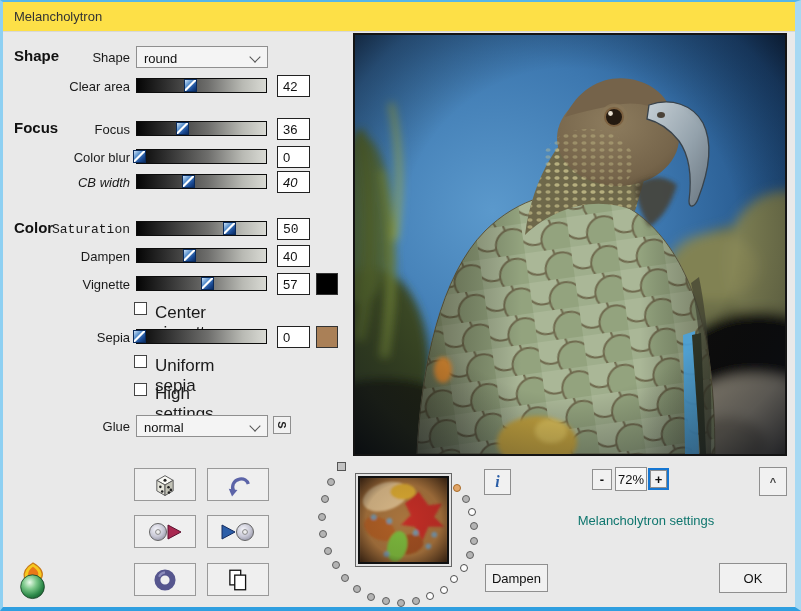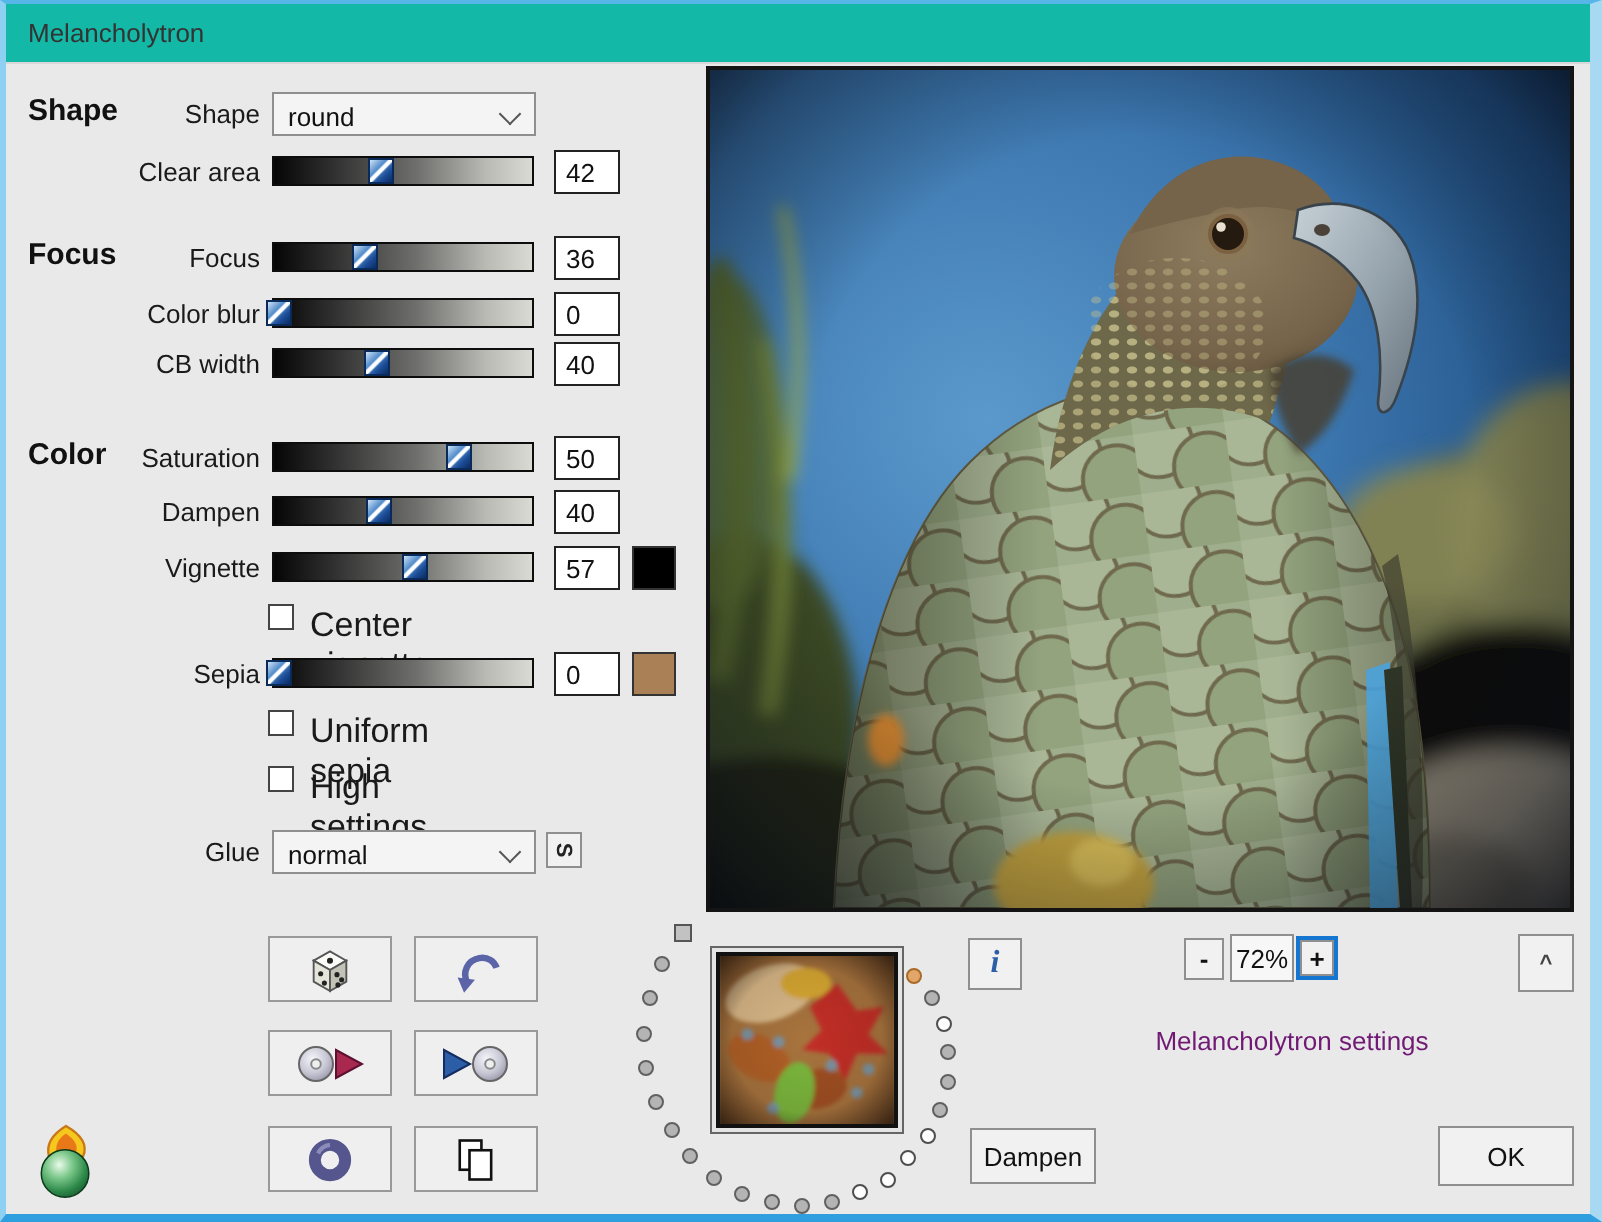--- a/index.html
+++ b/index.html
@@ -1,19 +1,19 @@
 <!DOCTYPE html>
 <html><head>
 <meta charset="utf-8">
 <style>
   html,body{margin:0;padding:0;background:#cfcfcf;font-family:"Liberation Sans",sans-serif;}
   #app{position:relative;width:801px;height:611px;box-sizing:border-box;background:#e9e9e9;
        border-top:2px solid #56b6e8;border-left:3px solid #8ed0f2;border-right:6px solid #a7d9f3;border-bottom:4px solid #2f9fe0;
        overflow:hidden;}
-  .titlebar{position:absolute;left:0;top:0;width:100%;height:29px;background:#14b8a6;border-bottom:1px solid #d8d8d8;}
+  .titlebar{position:absolute;left:0;top:0;width:100%;height:29px;background:#fde047;border-bottom:1px solid #d8d8d8;}
   .titlebar span{position:absolute;left:11px;top:7px;font-size:13px;color:#333;}
   .heading{position:absolute;left:11px;font-size:15px;font-weight:bold;color:#111;}
   .ctl-row{position:absolute;left:0;height:22px;width:345px;}
   .lbl{position:absolute;left:0;top:50%;transform:translateY(-50%);width:127px;text-align:right;font-size:13px;color:#1a1a1a;}
   .slider{position:absolute;left:133px;top:3px;width:131px;height:15px;box-sizing:border-box;border:1px solid #0d0d0d;
           background:linear-gradient(90deg,#050505 0%,#2e2e2e 22%,#6e6e6c 55%,#b9bab4 82%,#d9dad4 100%);}
   .thumb{position:absolute;top:0;width:13px;height:13px;box-sizing:border-box;border:1px solid #0a2a5a;
          background-image:linear-gradient(135deg,rgba(255,255,255,0) 38%,#ffffff 44%,#ffffff 52%,rgba(255,255,255,0) 58%),
                           linear-gradient(135deg,#cfe4f8 0%,#4a86c8 40%,#1a4a94 72%,#0c2c60 100%);}
   .valbox{position:absolute;left:274px;top:0;width:33px;height:22px;box-sizing:border-box;border:1px solid #222;background:#fff;
@@ -34,21 +34,21 @@
             display:flex;align-items:center;justify-content:center;}
   .preview{position:absolute;left:350px;top:31px;width:434px;height:423px;box-sizing:border-box;border:2px solid #141414;background:#26507e;}
   .thumbframe{position:absolute;left:352px;top:471px;width:97px;height:94px;box-sizing:border-box;border:1px solid #666;background:#e4e4e4;padding:2px;z-index:2;}
   .thumbinner{width:100%;height:100%;box-sizing:border-box;border:2px solid #111;}
   #ring{position:absolute;left:320px;top:445px;width:172px;height:170px;z-index:1;}
   .pdot{position:absolute;width:8px;height:8px;border-radius:50%;box-sizing:border-box;}
   .pdot.gray{background:#b4b4b4;border:1.5px solid #606060;}
   .pdot.white{background:#fdfdfd;border:1.5px solid #4e4e4e;}
   .pdot.orange{background:#e2a668;border:1.5px solid #a86a28;}
   .pdot.square{border-radius:0;width:9px;height:9px;background:#c2c2c2;border:1.5px solid #555;}
-  .settings-caption{position:absolute;left:553px;top:511px;width:180px;text-align:center;font-size:13px;color:#701a75;}
+  .settings-caption{position:absolute;left:553px;top:511px;width:180px;text-align:center;font-size:13px;color:#0f766e;}
   .plusfocus{outline:2px solid #1576d2;}
   .logo{position:absolute;left:12px;top:560px;width:36px;height:38px;}
 </style>
 </head>
 <body>
 
 <div id="app">
 
   <div class="titlebar">
     <span>Melancholytron</span>
@@ -83,29 +83,29 @@
   </div>
 
   <div class="ctl-row" style="top:144px;">
     <span class="lbl">Color blur</span>
     <div class="slider">
         <div class="thumb" style="left: calc(2% - 7px);"></div>
       </div>
     <div class="valbox">0</div>
   </div>
 
-  <div class="ctl-row" style="top:169px;">
+  <div class="ctl-row" style="top:169px;font-style:italic;">
     <span class="lbl">CB width</span>
     <div class="slider">
         <div class="thumb" style="left: calc(40% - 7px);"></div>
       </div>
     <div class="valbox">40</div>
   </div>
 
-  <div class="ctl-row" style="top:216px;">
+  <div class="ctl-row" style="top:216px;font-family:Liberation Mono, monospace;">
     <span class="lbl">Saturation</span>
     <div class="slider">
         <div class="thumb" style="left: calc(72% - 7px);"></div>
       </div>
     <div class="valbox">50</div>
   </div>
 
   <div class="ctl-row" style="top:243px;">
     <span class="lbl">Dampen</span>
     <div class="slider">

